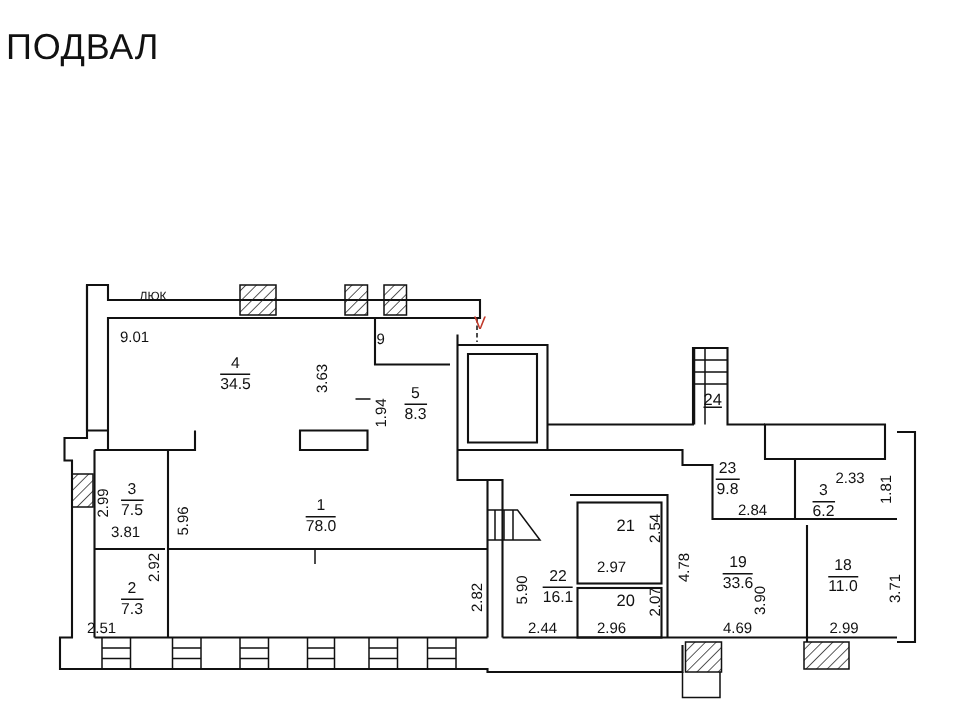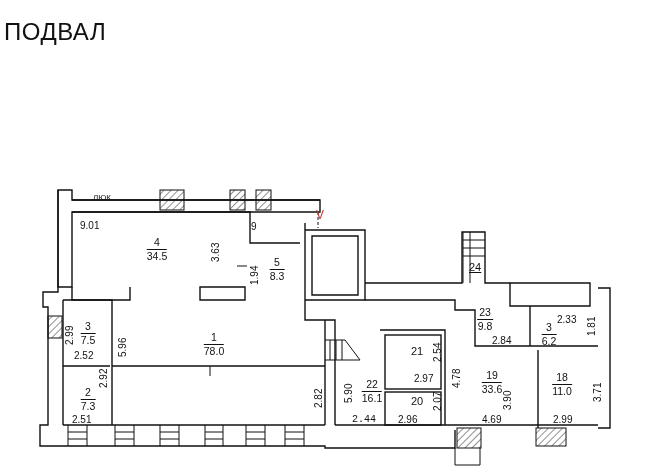--- a/index.html
+++ b/index.html
@@ -135,24 +135,24 @@
   <span class="num">3</span>
   <span class="area">6.2</span>
 </div>
 <div class="room" style="left:485px;top:307px;">
   <span class="num">23</span>
   <span class="area">9.8</span>
 </div>
 <div class="lbl" style="left:469px;top:262px;font-size:11px;text-decoration:underline;">24</div>
 
 <div class="lbl" style="left:80px;top:220px;">9.01</div>
-<div class="lbl" style="left:74px;top:350px;">2.52</div>
-<div class="lbl" style="left:72px;top:414px;">2.51</div>
-<div class="lbl" style="left:352px;top:414px;font-family:Liberation Mono, monospace;">2.44</div>
-<div class="lbl" style="left:414px;top:373px;">2.97</div>
+<div class="lbl" style="left:74px;top:350px;">3.81</div>
+<div class="lbl" style="left:58px;top:414px;">2.51</div>
+<div class="lbl" style="left:352px;top:414px;">2.44</div>
+<div class="lbl" style="left:398px;top:373px;">2.97</div>
 <div class="lbl" style="left:398px;top:414px;">2.96</div>
 <div class="lbl" style="left:482px;top:414px;">4.69</div>
 <div class="lbl" style="left:492px;top:335px;">2.84</div>
 <div class="lbl" style="left:557px;top:314px;">2.33</div>
 <div class="lbl" style="left:553px;top:414px;">2.99</div>
 
 <div class="lbl rot" style="left:210px;top:262px;">3.63</div>
 <div class="lbl rot" style="left:249px;top:285px;">1.94</div>
 <div class="lbl rot" style="left:64px;top:345px;">2.99</div>
 <div class="lbl rot" style="left:117px;top:357px;">5.96</div>

